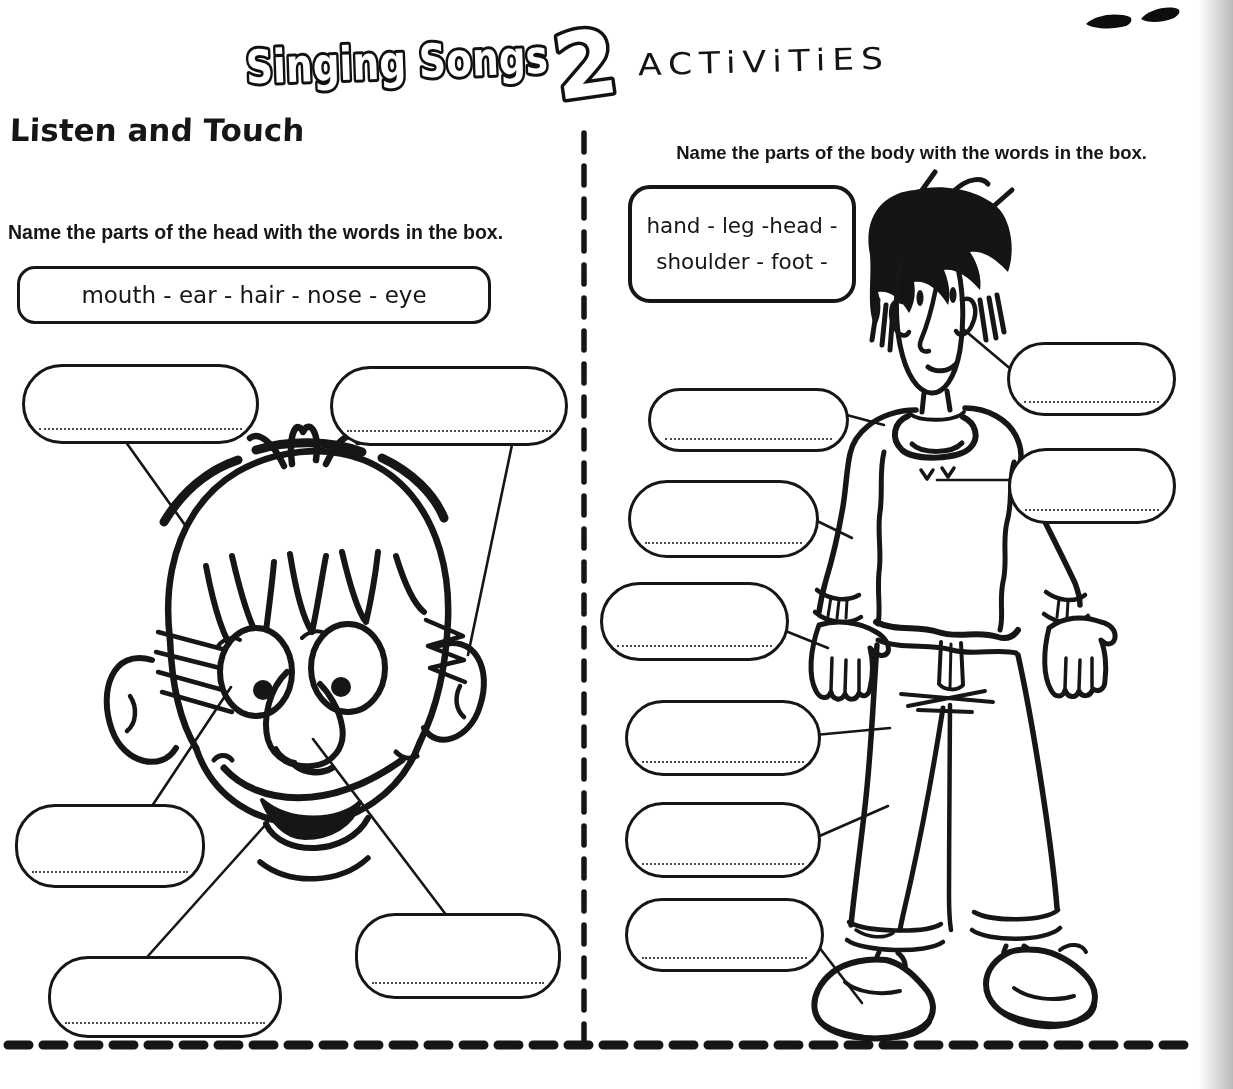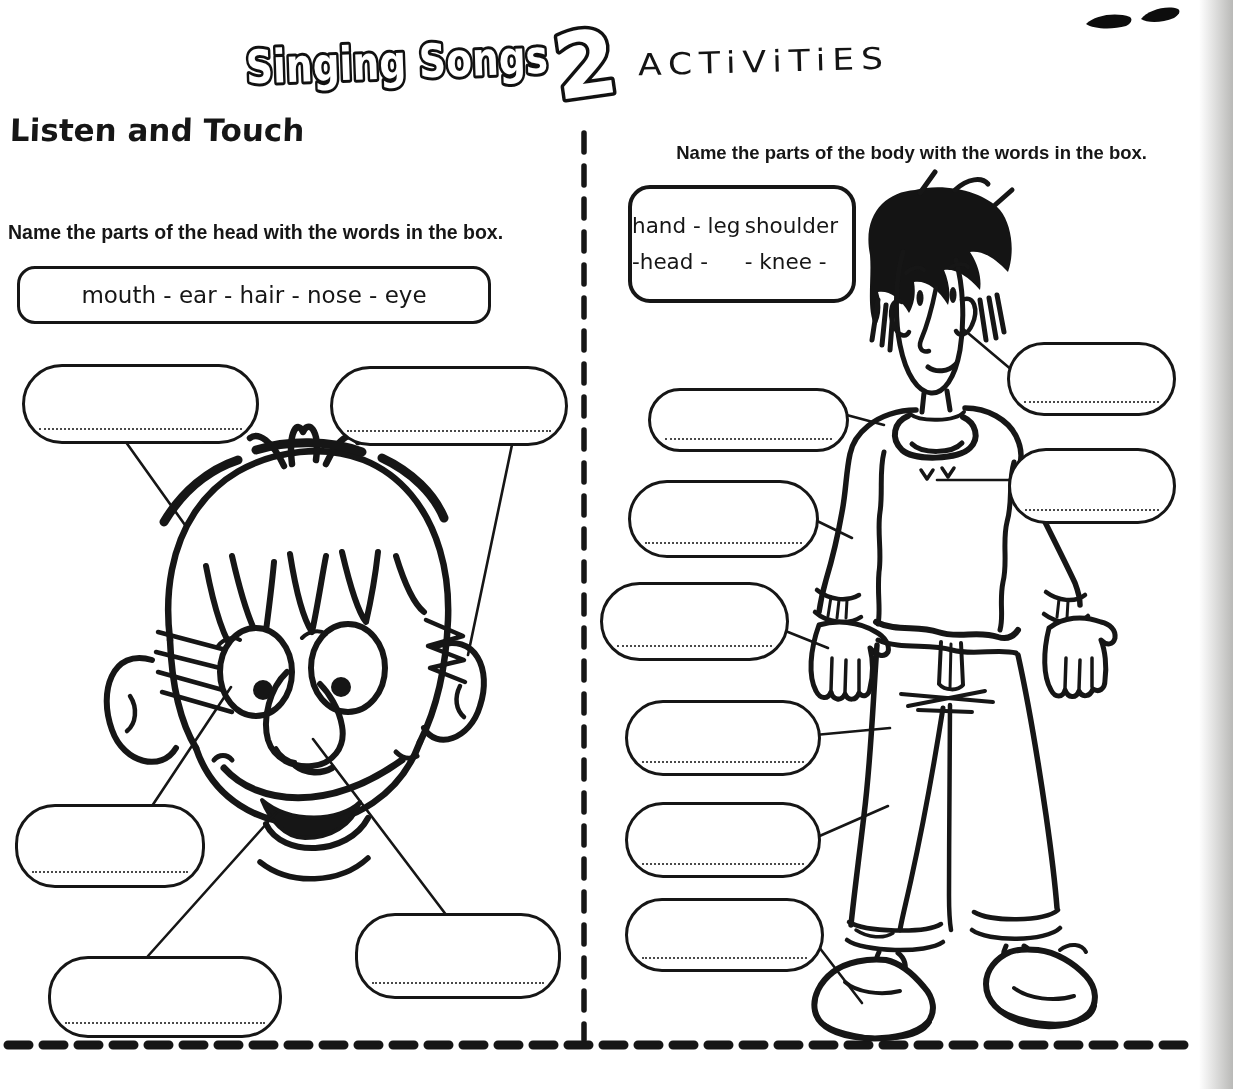--- a/index.html
+++ b/index.html
@@ -11,21 +11,21 @@
   .logo-svg{position:absolute;left:230px;top:14px;width:700px;height:100px;}
   .bubble{font-family:"DejaVu Sans",sans-serif;font-weight:800;fill:#ffffff;stroke:#111111;
         paint-order:stroke;stroke-linejoin:round;}
   .activities{font-family:"DejaVu Sans",sans-serif;font-weight:500;fill:#141414;letter-spacing:6px;}
   .heading{position:absolute;left:10px;top:112px;font-size:31px;font-weight:800;
         letter-spacing:0px;transform:skewX(-2deg);}
   .instruction{position:absolute;font-weight:700;font-family:"Liberation Sans","DejaVu Sans",sans-serif;}
   .instr-left{left:8px;top:189px;font-size:19.5px;width:570px;margin-top:32px;}
   .instr-right{left:627px;top:142px;font-size:18.5px;width:520px;text-align:right;}
   .word-bank{position:absolute;border:3.5px solid #161616;border-radius:18px;background:#fff;
-        display:flex;flex-direction:row;justify-content:center;align-items:center;
+        display:flex;flex-direction:column;justify-content:center;align-items:center;
         font-family:"DejaVu Sans",sans-serif;}
   .wb-left{left:17px;top:266px;width:468px;height:52px;font-size:23px;}
   .wb-right{left:628px;top:185px;width:220px;height:110px;font-size:21.5px;border-width:4px;border-radius:22px;line-height:36px;}
   .slot{position:absolute;border:3px solid #161616;border-radius:40px;background:#ffffff;}
   .slot::after{content:"";position:absolute;left:14px;right:14px;bottom:15%;
         border-bottom:2px dotted #4a4a4a;}
 </style>
 </head>
 <body>
 
@@ -189,21 +189,21 @@
   <div class="slot" style="left:22px;top:364px;width:231px;height:74px;"></div>
   <div class="slot" style="left:330px;top:366px;width:232px;height:74px;"></div>
   <div class="slot" style="left:15px;top:804px;width:184px;height:78px;"></div>
   <div class="slot" style="left:48px;top:956px;width:228px;height:76px;"></div>
   <div class="slot" style="left:355px;top:913px;width:200px;height:80px;"></div>
 
   <div class="instruction instr-right">Name the parts of the body with the words in the box.</div>
 
   <div class="word-bank wb-right">
     <span>hand - leg -head -</span>
-    <span>shoulder - knee -</span>
+    <span>shoulder - foot -</span>
   </div>
 
   <div class="slot" style="left:1007px;top:342px;width:163px;height:68px;"></div>
   <div class="slot" style="left:648px;top:388px;width:195px;height:58px;"></div>
   <div class="slot" style="left:1008px;top:448px;width:162px;height:70px;"></div>
   <div class="slot" style="left:628px;top:480px;width:185px;height:72px;"></div>
   <div class="slot" style="left:600px;top:582px;width:183px;height:73px;"></div>
   <div class="slot" style="left:625px;top:700px;width:190px;height:70px;"></div>
   <div class="slot" style="left:625px;top:802px;width:190px;height:70px;"></div>
   <div class="slot" style="left:625px;top:898px;width:193px;height:68px;"></div>

